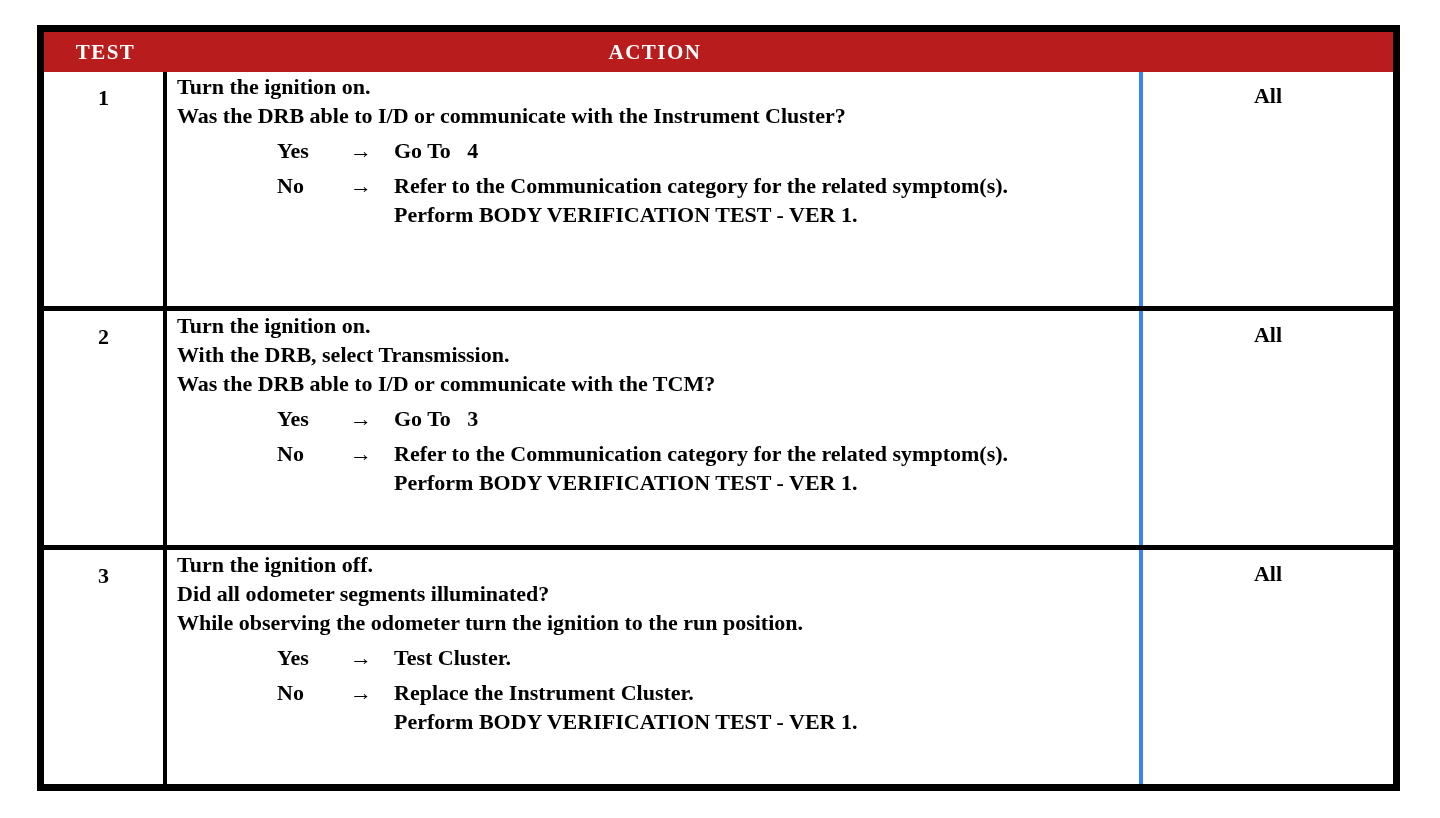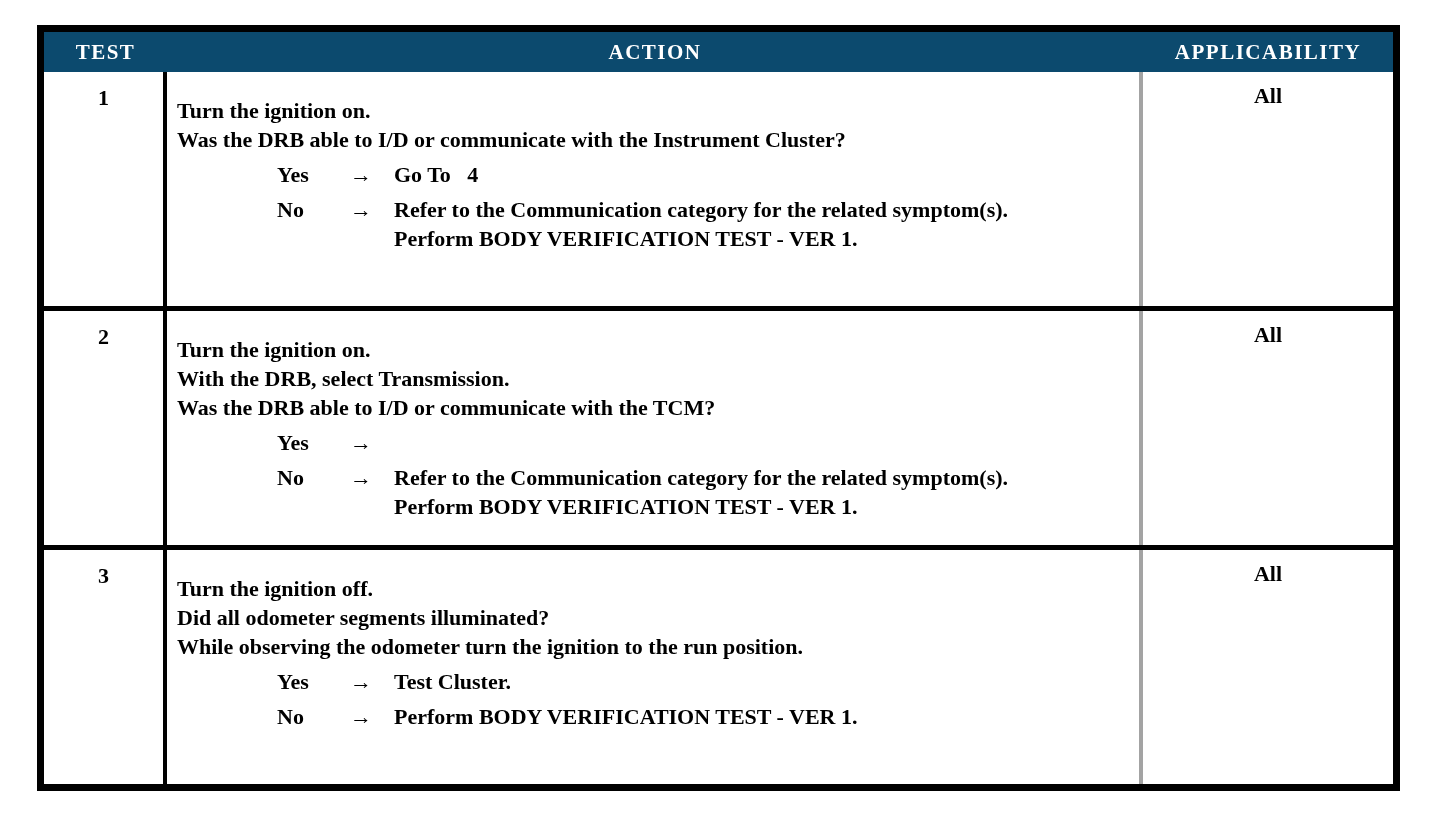--- a/index.html
+++ b/index.html
@@ -17,21 +17,21 @@
     left: 37px;
     top: 25px;
     width: 1363px;
     box-sizing: border-box;
     border: 7px solid #000;
     background: #fff;
   }
   .thead {
     display: grid;
     grid-template-columns: 123px 1fr 250px;
-    background: #0c4a6e;
+    background: #b91c1c;
     color: #fff;
     height: 40px;
     align-items: center;
   }
   .th {
     text-align: center;
     font-size: 21px;
     letter-spacing: 1.5px;
   }
   .trow {
@@ -42,22 +42,22 @@
   }
   .trow.sep { border-top: 5px solid #000; }
   .td-test {
     border-right: 4px solid #000;
     text-align: center;
     padding-top: 13px;
     font-size: 22px;
     box-sizing: border-box;
   }
   .td-action {
-    border-right: 4px solid #a3a3a3;
-    padding: 24px 6px 10px 10px;
+    border-right: 4px solid #3b82f6;
+    padding: 0 6px 10px 10px;
     box-sizing: border-box;
   }
   .td-appl {
     text-align: center;
     padding-top: 11px;
     font-size: 22px;
     box-sizing: border-box;
   }
   .aline {
     font-size: 22px;
@@ -77,21 +77,20 @@
   .bline { white-space: pre-wrap; }
 </style>
 </head>
 <body>
 
 <div class="doc-table">
 
   <div class="thead">
     <div class="th">TEST</div>
     <div class="th">ACTION</div>
-    <div class="th">APPLICABILITY</div>
   </div>
 
   <div class="trow">
     <div class="td-test">1</div>
     <div class="td-action">
       <div class="aline">Turn the ignition on.</div>
       <div class="aline">Was the DRB able to I/D or communicate with the Instrument Cluster?</div>
       <div class="branch">
         <div class="blabel">Yes</div>
         <div class="barrow">→</div>
@@ -113,20 +112,23 @@
 
   <div class="trow sep">
     <div class="td-test">2</div>
     <div class="td-action">
       <div class="aline">Turn the ignition on.</div>
       <div class="aline">With the DRB, select Transmission.</div>
       <div class="aline">Was the DRB able to I/D or communicate with the TCM?</div>
       <div class="branch">
         <div class="blabel">Yes</div>
         <div class="barrow">→</div>
+        <div class="bcontent">
+          <div class="bline">Go To   3</div>
+        </div>
       </div>
       <div class="branch">
         <div class="blabel">No</div>
         <div class="barrow">→</div>
         <div class="bcontent">
           <div class="bline">Refer to the Communication category for the related symptom(s).</div>
           <div class="bline">Perform BODY VERIFICATION TEST - VER 1.</div>
         </div>
       </div>
     </div>
@@ -143,20 +145,21 @@
         <div class="blabel">Yes</div>
         <div class="barrow">→</div>
         <div class="bcontent">
           <div class="bline">Test Cluster.</div>
         </div>
       </div>
       <div class="branch">
         <div class="blabel">No</div>
         <div class="barrow">→</div>
         <div class="bcontent">
+          <div class="bline">Replace the Instrument Cluster.</div>
           <div class="bline">Perform BODY VERIFICATION TEST - VER 1.</div>
         </div>
       </div>
     </div>
     <div class="td-appl">All</div>
   </div>
 
 </div>
 
 </body></html>

